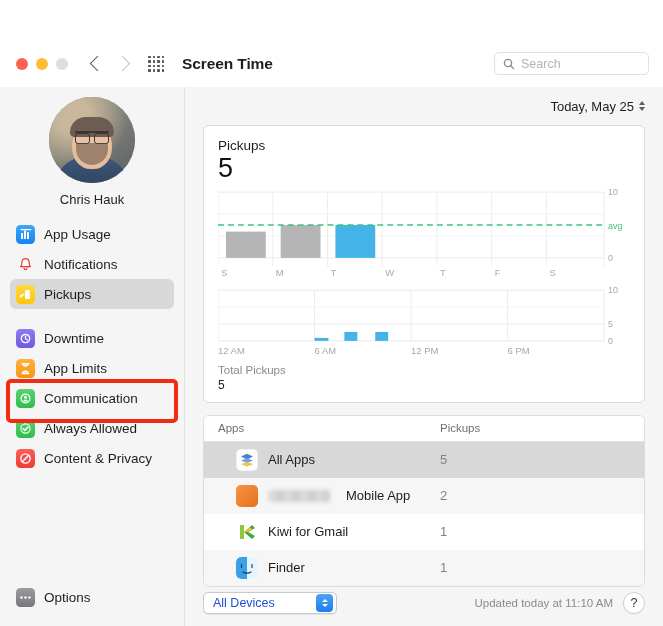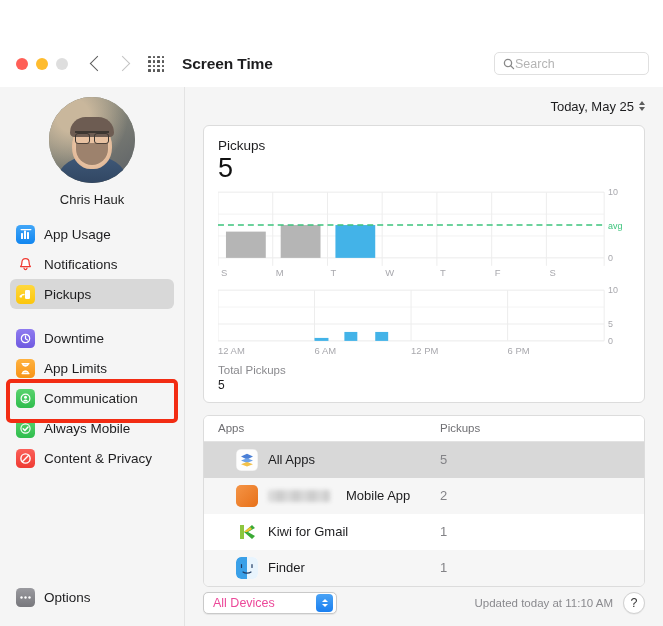--- a/index.html
+++ b/index.html
@@ -42,21 +42,21 @@
   }
   .gridicon i { display:block; width:2.5px; height:2.5px; background:#5a5a5a; border-radius:0.5px; }
 
   .wtitle { margin-left: 18px; font-size: 15.5px; font-weight: 700; color: #1d1d1f; letter-spacing: -0.1px; }
 
   .searchbox {
     margin-left: auto;
     width: 155px; height: 23px;
     border: 1px solid #e0e0e0; border-radius: 5px;
     background: #fff;
-    display: flex; align-items: center; 
+    display: flex; align-items: center; gap: 6px;
     padding: 0 8px;
   }
   .searchbox svg { flex: 0 0 auto; }
   .searchbox span { font-size: 12.5px; color: #b4b4b4; }
 
   
   .body { flex: 1; display: flex; min-height: 0; }
 
   
   .sidebar {
@@ -213,21 +213,21 @@
     height: 46px; flex:0 0 46px;
     display:flex; align-items:center;
     padding: 0 18px;
     gap: 10px;
   }
   .popup {
     width:134px; height:22px; background:#fff;
     border:1px solid #c9c9c9; border-radius:5px;
     display:flex; align-items:center;
     padding: 0 3px 0 9px;
-    font-size:12.5px; color:#ec4899;
+    font-size:12.5px; color:#1d4ed8;
     box-shadow: 0 0.5px 1px rgba(0,0,0,0.07);
   }
   .popup .pl { flex:1; }
   .popup .pchev {
     width:17px; height:18px; border-radius:4px;
     background: linear-gradient(180deg,#4aa3f5,#1a7ff0);
     display:flex; flex-direction:column; align-items:center; justify-content:center; gap:2px;
   }
   .popup .pchev i { width:0;height:0;border-left:3px solid transparent;border-right:3px solid transparent; }
   .popup .pchev i.u { border-bottom:3.5px solid #fff; }
@@ -369,21 +369,21 @@
           <span class="label">Communication</span>
         </div>
 
         <div class="navrow">
           <span class="ico green2">
             <svg width="13" height="13" viewBox="0 0 13 13">
               <circle cx="6.5" cy="6.5" r="4.6" fill="none" stroke="#fff" stroke-width="1.1"></circle>
               <path d="M4.2 6.7l1.7 1.8 3.1-3.5" fill="none" stroke="#fff" stroke-width="1.5" stroke-linecap="round" stroke-linejoin="round"></path>
             </svg>
           </span>
-          <span class="label">Always Mobile</span>
+          <span class="label">Always Allowed</span>
         </div>
 
         <div class="navrow">
           <span class="ico red">
             <svg width="13" height="13" viewBox="0 0 13 13">
               <circle cx="6.5" cy="6.5" r="4.6" fill="none" stroke="#fff" stroke-width="1.4"></circle>
               <line x1="3.3" y1="9.7" x2="9.7" y2="3.3" stroke="#fff" stroke-width="1.4" stroke-linecap="round"></line>
             </svg>
           </span>
           <span class="label">Content &amp; Privacy</span>

